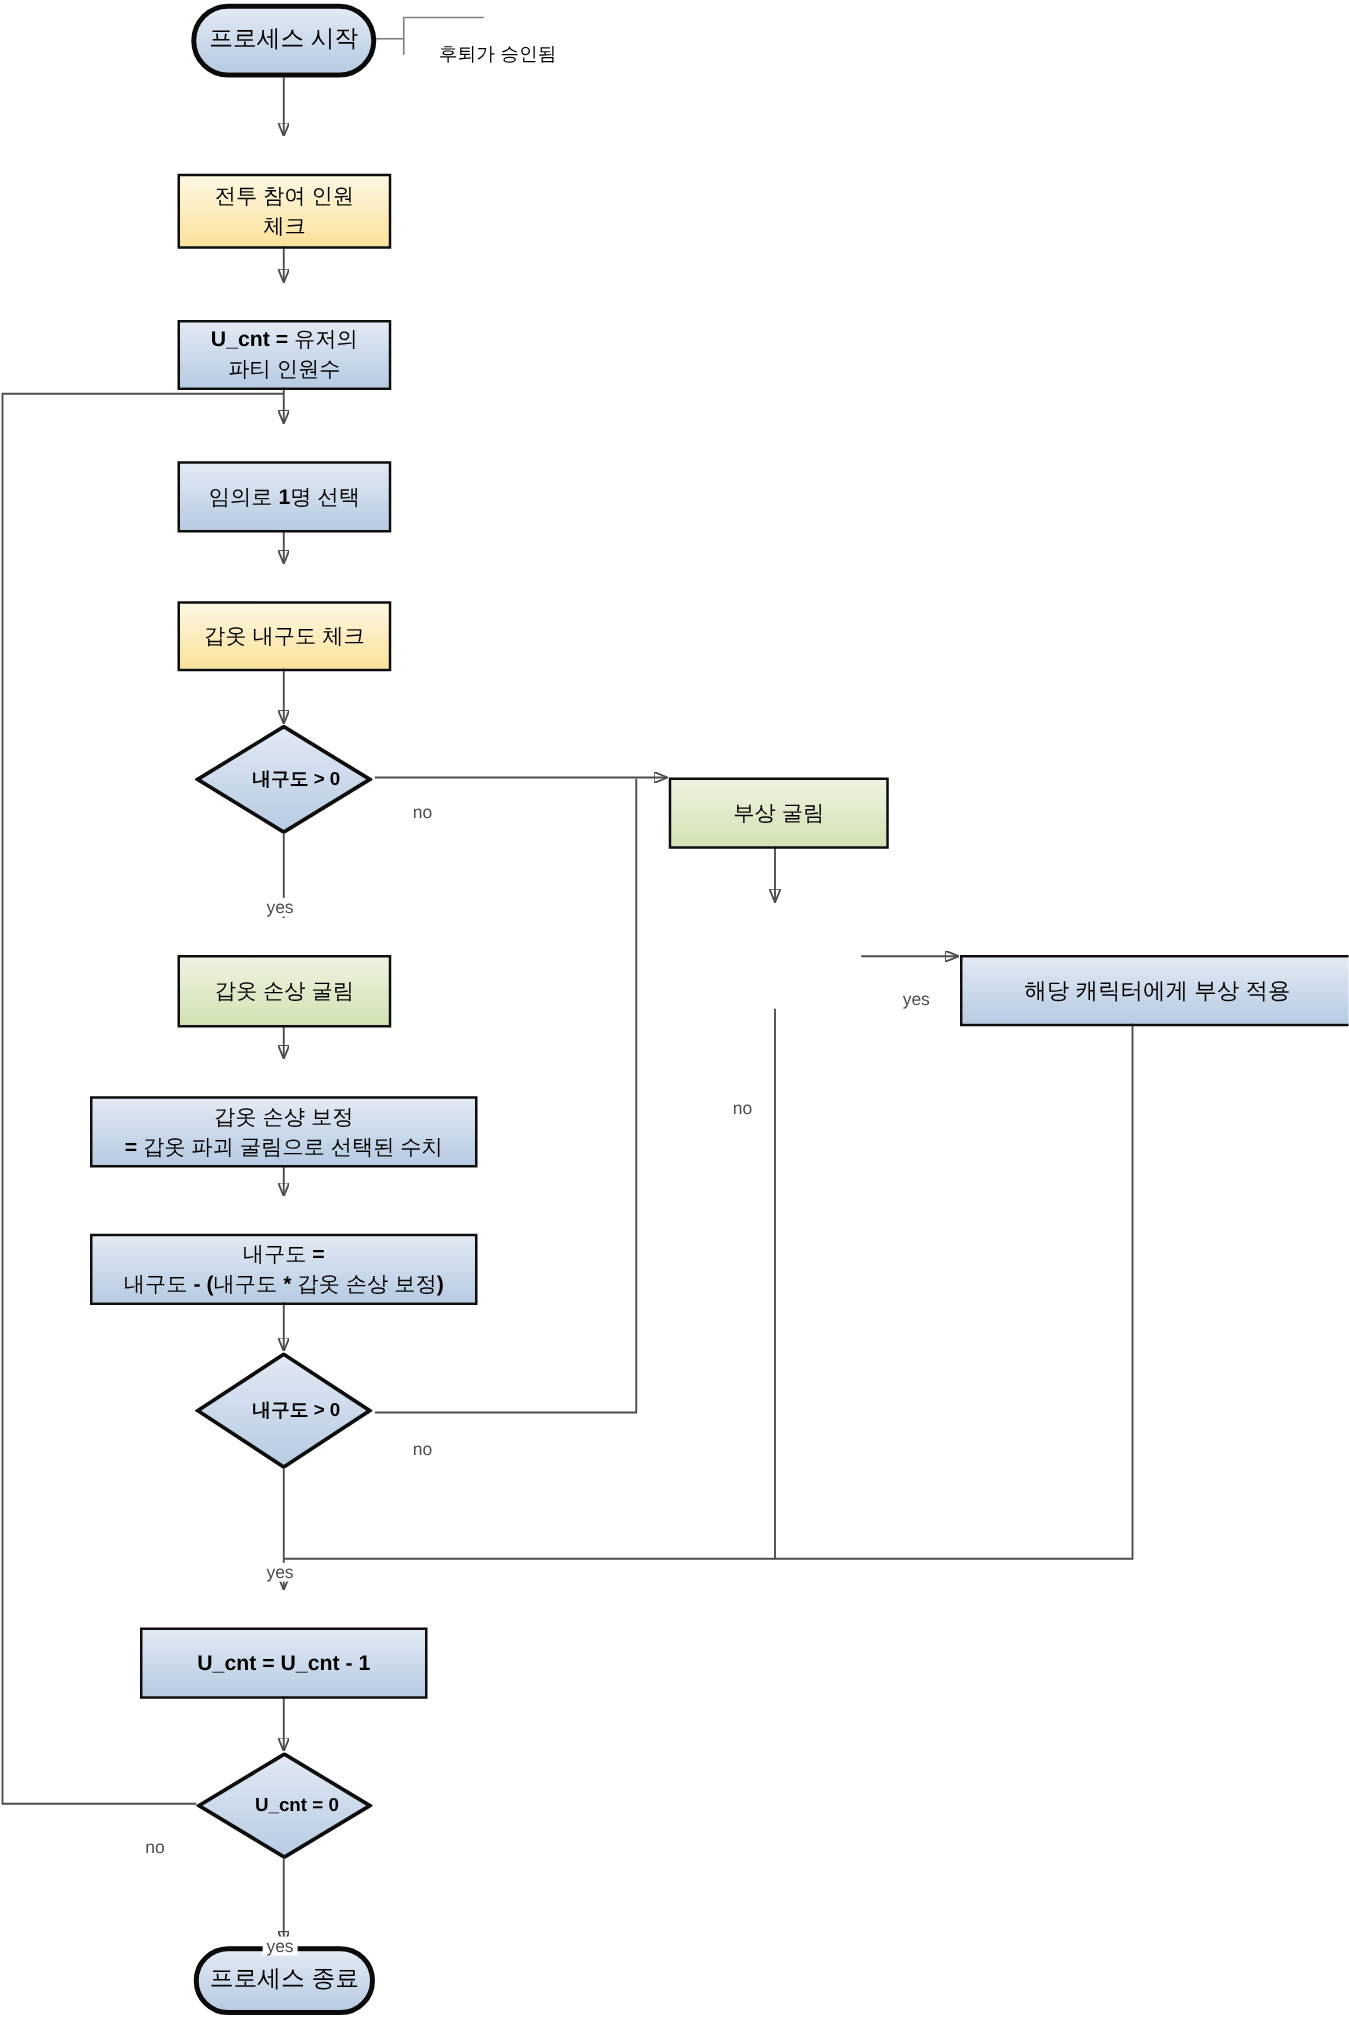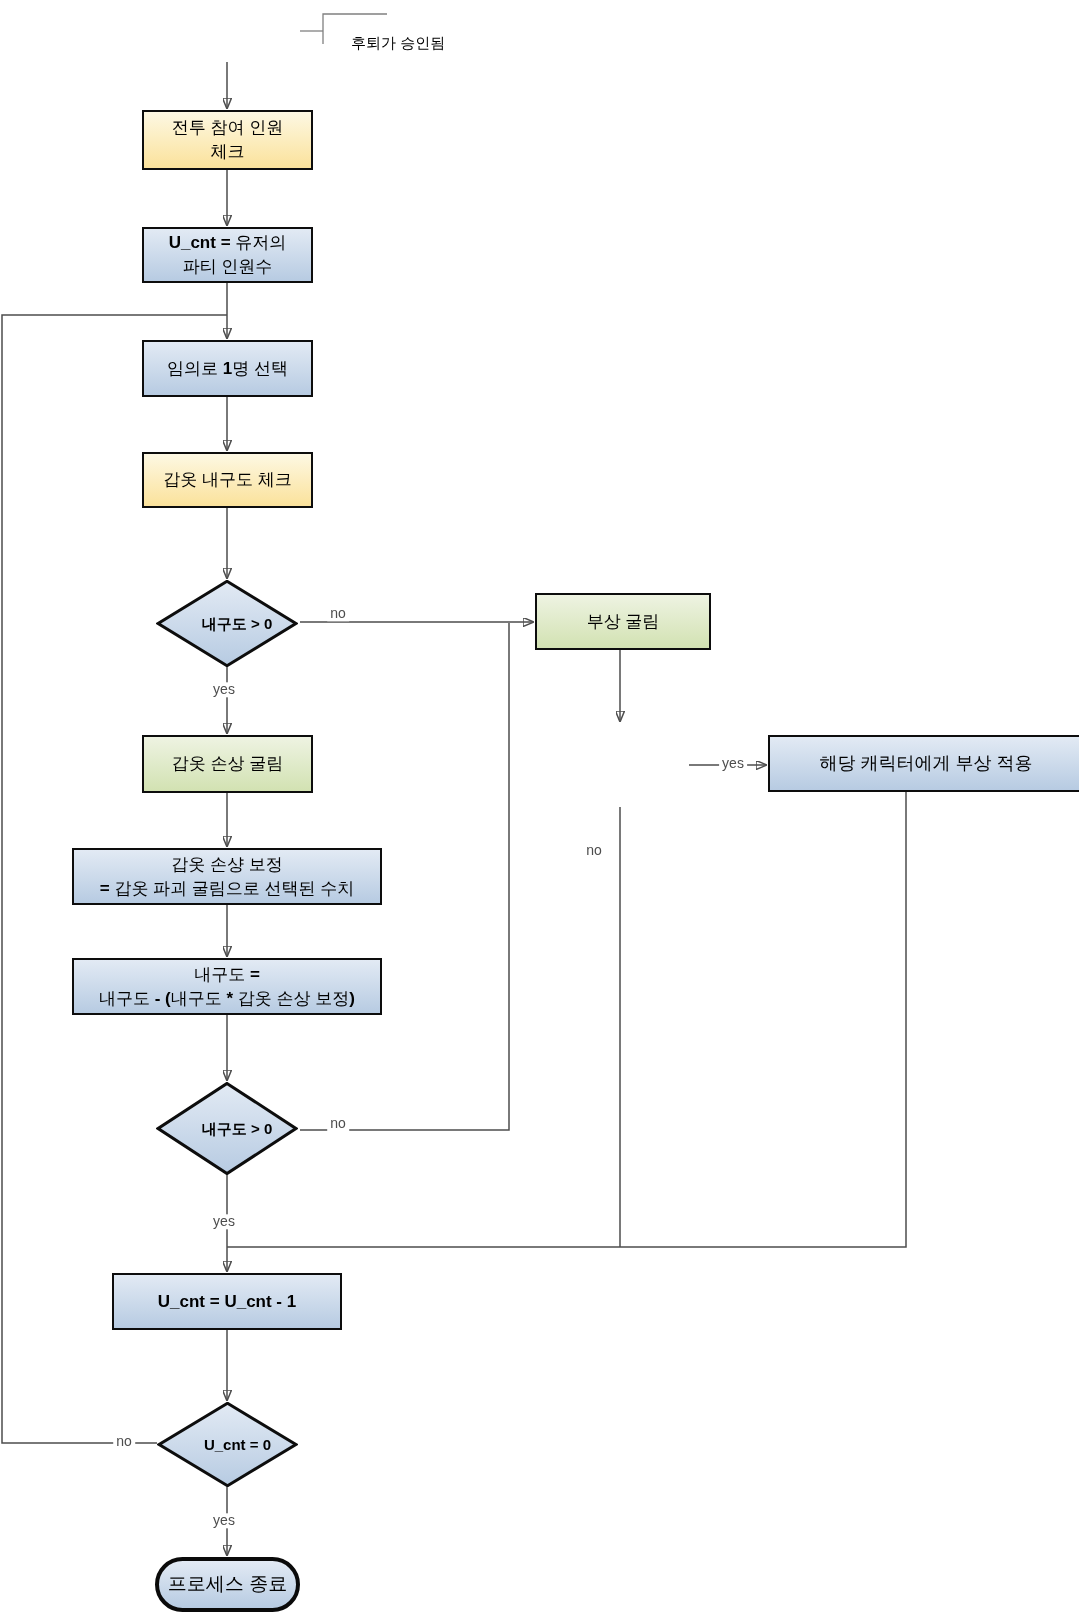--- a/index.html
+++ b/index.html
@@ -13,41 +13,41 @@
   }
   #wires{position:absolute;left:0;top:0;z-index:1;}
   #wires path{fill:none;stroke:var(--connector,#4d4d4d);stroke-width:1.5;}
   #wires path.note-line{stroke:#808080;stroke-width:1.3;}
 
   .node{
     position:absolute;z-index:2;
     display:flex;flex-direction:column;align-items:center;justify-content:center;
     text-align:center;font-size:17px;line-height:1.4;box-sizing:border-box;
   }
-  .rect{border:2px solid #0d0d0d;}
+  .rect{border:2px solid #0d0d0d;margin-top:29px;}
   .blue{background:linear-gradient(180deg,var(--blue_top) 0%,var(--blue_bottom) 100%);}
   .yellow{background:linear-gradient(180deg,var(--yellow_top) 0%,var(--yellow_bottom) 100%);}
   .green{background:linear-gradient(180deg,var(--green_top) 0%,var(--green_bottom) 100%);}
   .terminator{
     border:4px solid #0a0a0a;border-radius:33px;
     background:linear-gradient(180deg,var(--blue_top) 0%,var(--blue_bottom) 100%);
     font-size:19px;
   }
   .diamond{background:transparent;border:none;}
   .diamond svg{position:absolute;left:0;top:0;width:100%;height:100%;}
   .diamond .dtext{position:relative;z-index:1;font-size:15px;font-weight:bold;margin-left:20px;}
 
   .tline{white-space:nowrap;}
   .tline .b{font-weight:bold;}
 
   .elabel{
     position:absolute;z-index:3;
     transform:translate(-50%,-50%);
     background:#ffffff;padding:0 3px;
-    font-size:14px;color:#4d4d4d;line-height:1.1;
+    font-size:14px;color:#4d4d4d;line-height:1.1;margin-top:36px;
   }
   .note-text{
     position:absolute;z-index:3;
     font-size:15px;color:#000;white-space:nowrap;margin-top:14px;
   }
   #grad-defs{position:absolute;width:0;height:0;}
 </style>
 </head>
 <body>
 
@@ -89,20 +89,23 @@
     <path d="M300,1130 H509 V623"></path>
 
     <path d="M620,650 V721" marker-end="url(#arrow)"></path>
     <path d="M689,765 H766" marker-end="url(#arrow)"></path>
     <path d="M620,807 V1247"></path>
     <path d="M906,792 V1247 H227"></path>
 
     <path d="M157,1443 H2 V315 H227"></path>
   </svg>
 
+  <div class="node terminator" style="left:153px;top:3px;width:148px;height:59px;">
+    <span>프로세스 시작</span>
+  </div>
 
   <div class="note-text" style="left:351px;top:20px;">후퇴가 승인됨</div>
 
   <div class="node rect yellow" style="left:142px;top:110px;width:171px;height:60px;">
       <div class="tline"><span>전투 참여 인원</span></div>
       <div class="tline"><span>체크</span></div>
     </div>
 
   <div class="node rect blue" style="left:142px;top:227px;width:171px;height:56px;">
       <div class="tline"><span class="b">U_cnt = </span><span>유저의</span></div>

